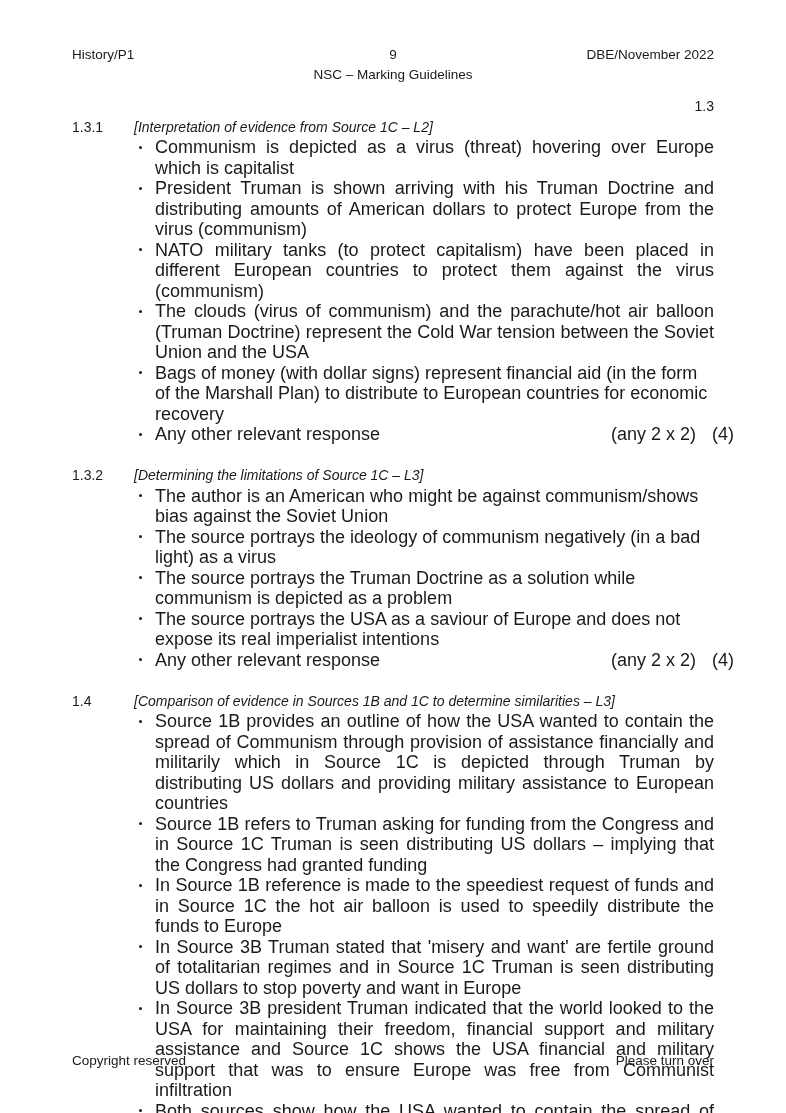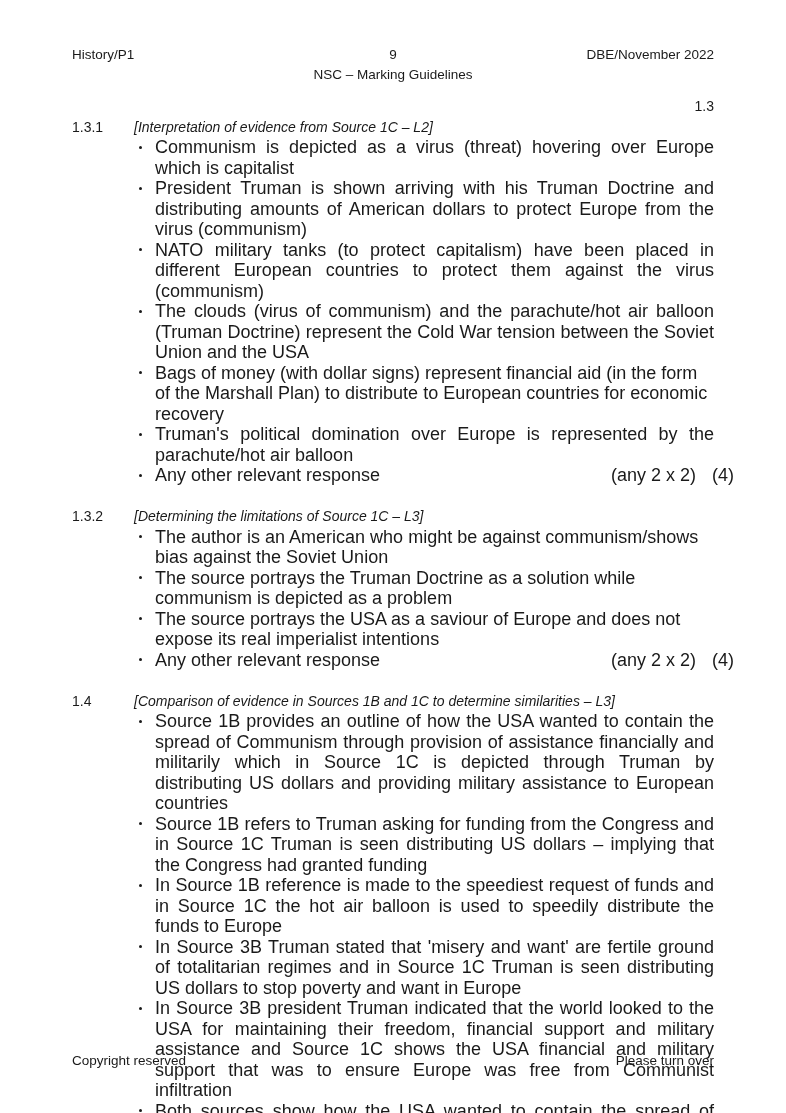--- a/index.html
+++ b/index.html
@@ -205,34 +205,32 @@
           <li class="justify">
             <span class="btext">President Truman is shown arriving with his Truman Doctrine and distributing amounts of American dollars to protect Europe from the virus (communism)</span>
           </li>
           <li class="justify">
             <span class="btext">NATO military tanks (to protect capitalism) have been placed in different European countries to protect them against the virus (communism)</span>
           </li>
           <li class="justify">
             <span class="btext">The clouds (virus of communism) and the parachute/hot air balloon (Truman Doctrine) represent the Cold War tension between the Soviet Union and the USA</span>
           </li>
           <li><span class="btext">Bags of money (with dollar signs) represent financial aid (in the form of the Marshall Plan) to distribute to European countries for economic recovery</span></li>
-          <li class="justify">
-            <span class="btext">Truman's political domination over Europe is represented by the parachute/hot air balloon</span>
-          </li>
           <li class=" marks-line"><span class="btext">Any other relevant response</span><span class="mark-any">(any 2 x 2)</span><span class="mark-total">(4)</span></li>
         </ul>
       </div>
       <div class="gap-after-section"></div>
       <div class="section">
         <div class="head-row">
           <span class="head-num">1.3.2</span>
           <span class="head-title">[Determining the limitations of Source 1C – L3]</span>
         </div>
         <ul class="bullets">
           <li><span class="btext">The author is an American who might be against communism/shows bias against the Soviet Union</span></li>
+          <li><span class="btext">The source portrays the ideology of communism negatively (in a bad light) as a virus</span></li>
           <li><span class="btext">The source portrays the Truman Doctrine as a solution while communism is depicted as a problem</span></li>
           <li><span class="btext">The source portrays the USA as a saviour of Europe and does not expose its real imperialist intentions</span></li>
           <li class=" marks-line"><span class="btext">Any other relevant response</span><span class="mark-any">(any 2 x 2)</span><span class="mark-total">(4)</span></li>
         </ul>
       </div>
       <div class="gap-after-section"></div>
       <div class="section">
         <div class="head-row">
           <span class="head-num">1.4</span>
           <span class="head-title">[Comparison of evidence in Sources 1B and 1C to determine similarities – L3]</span>

